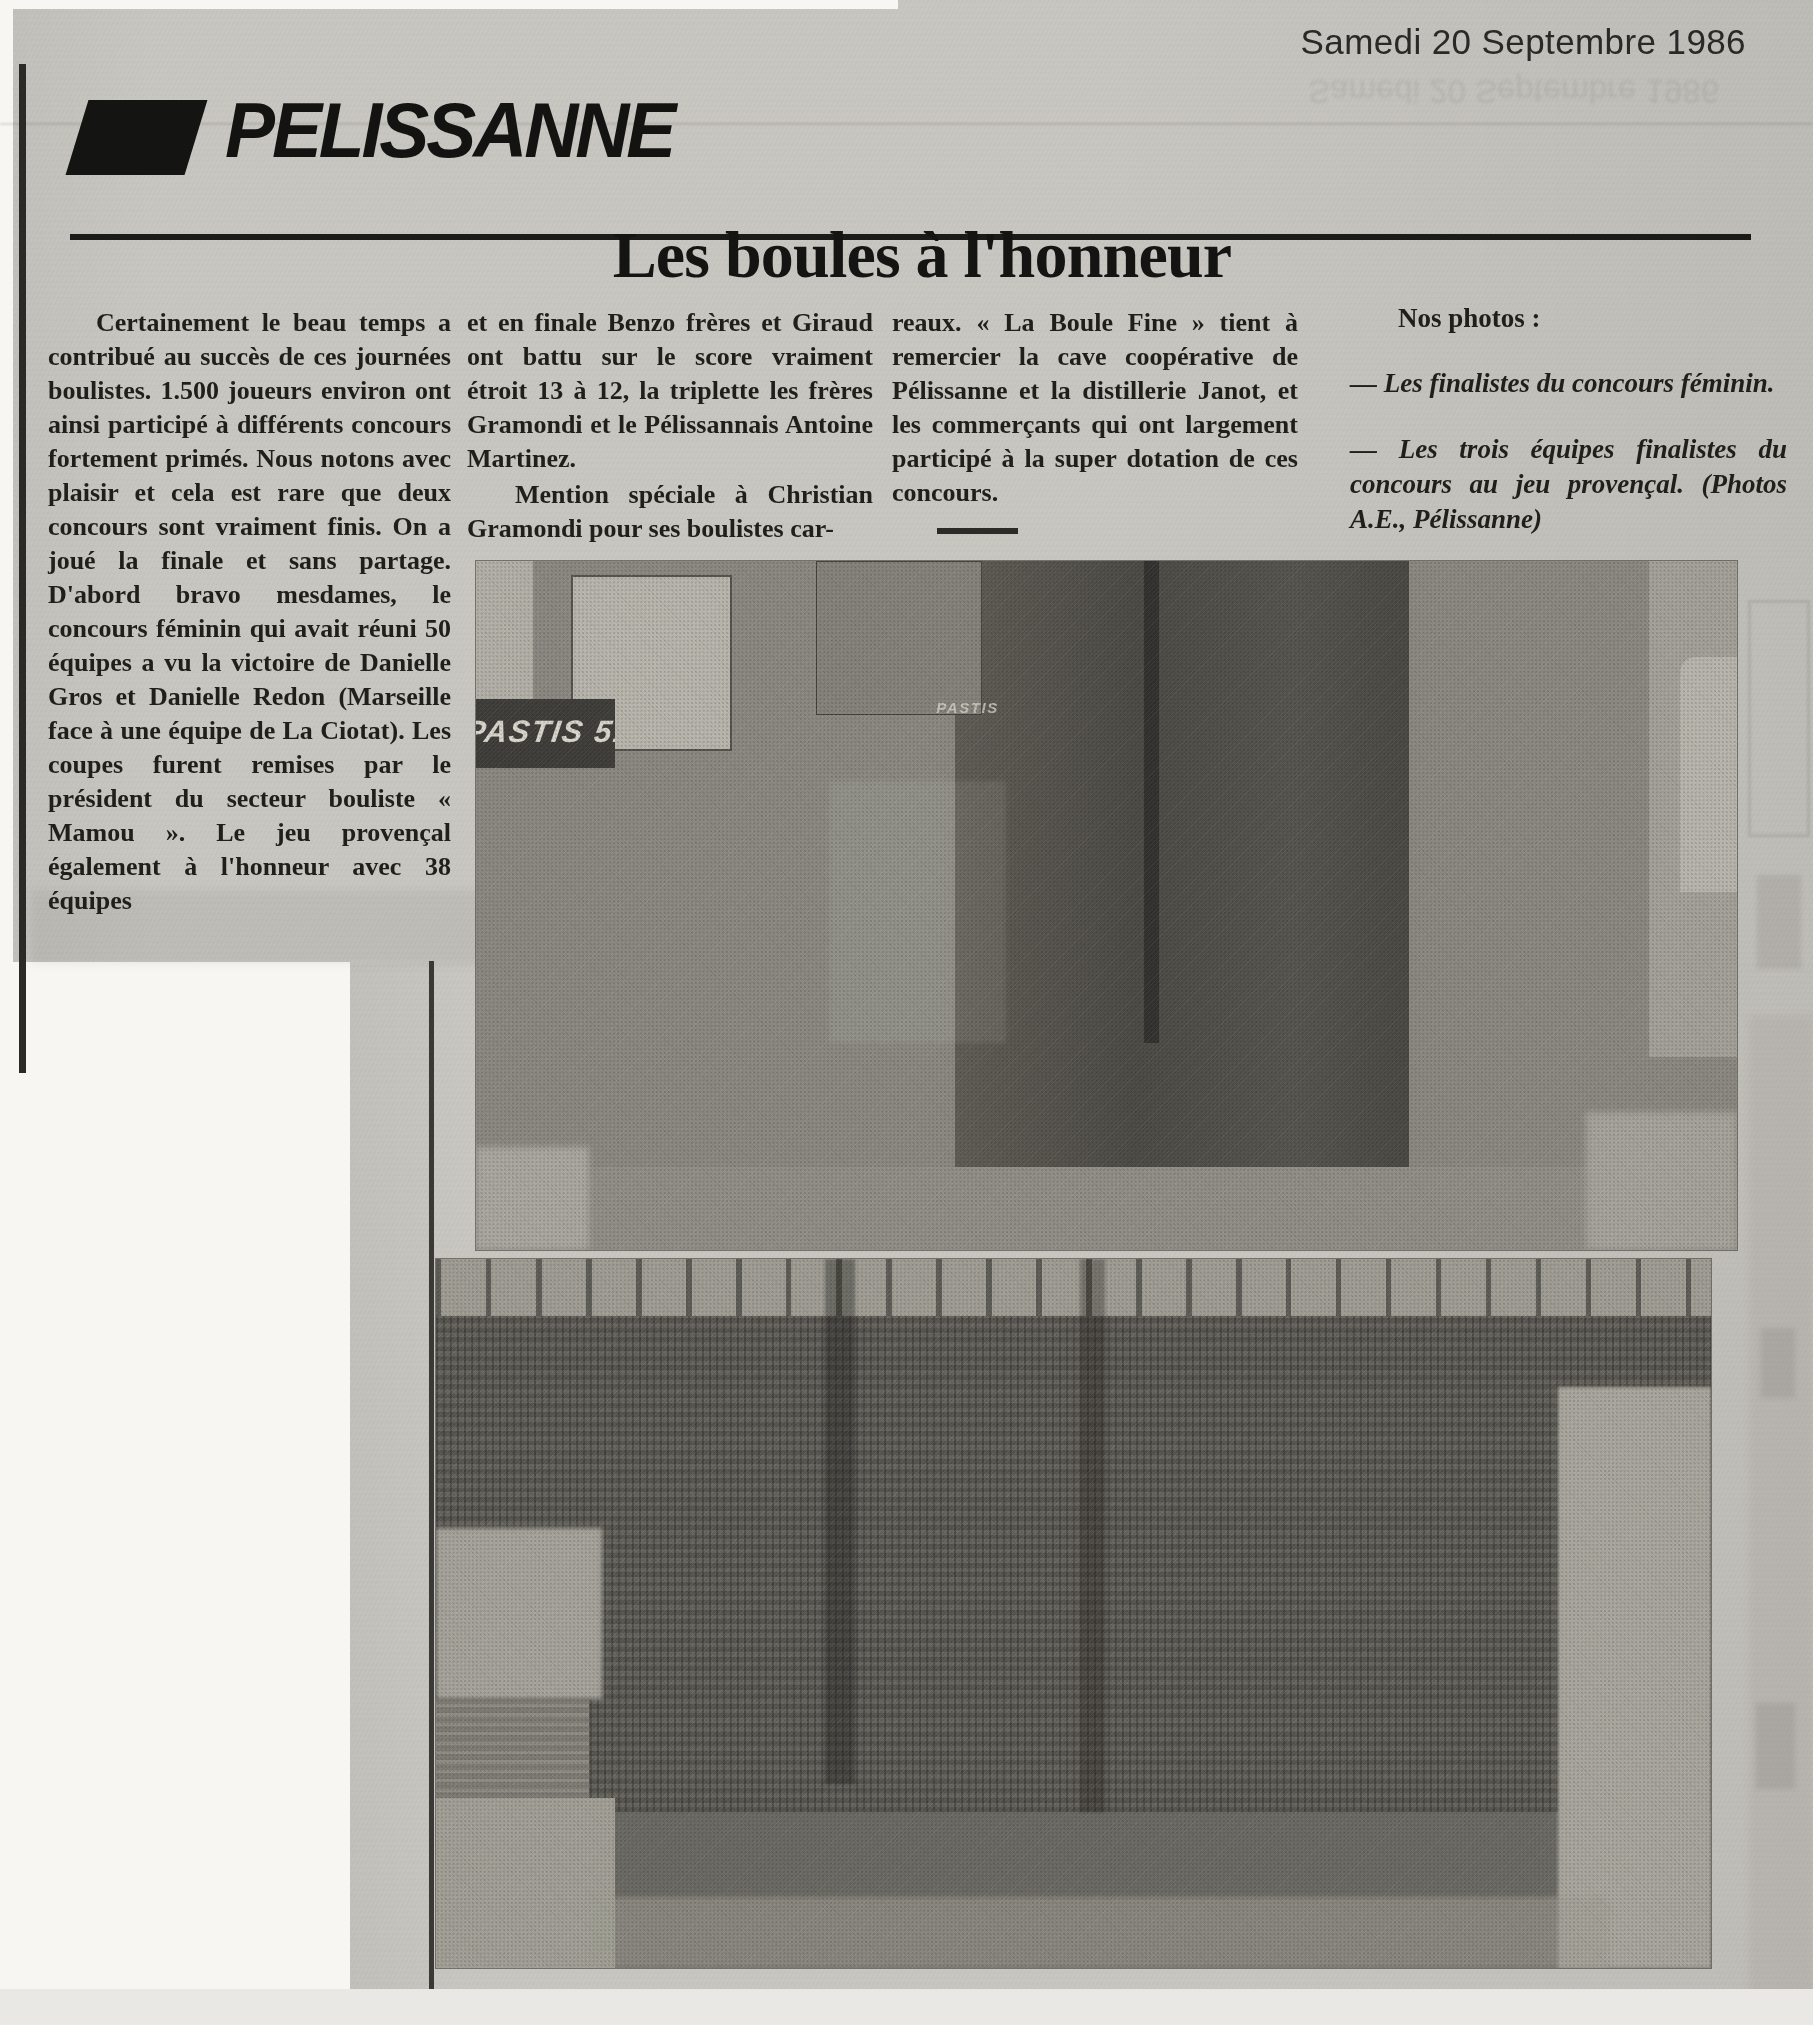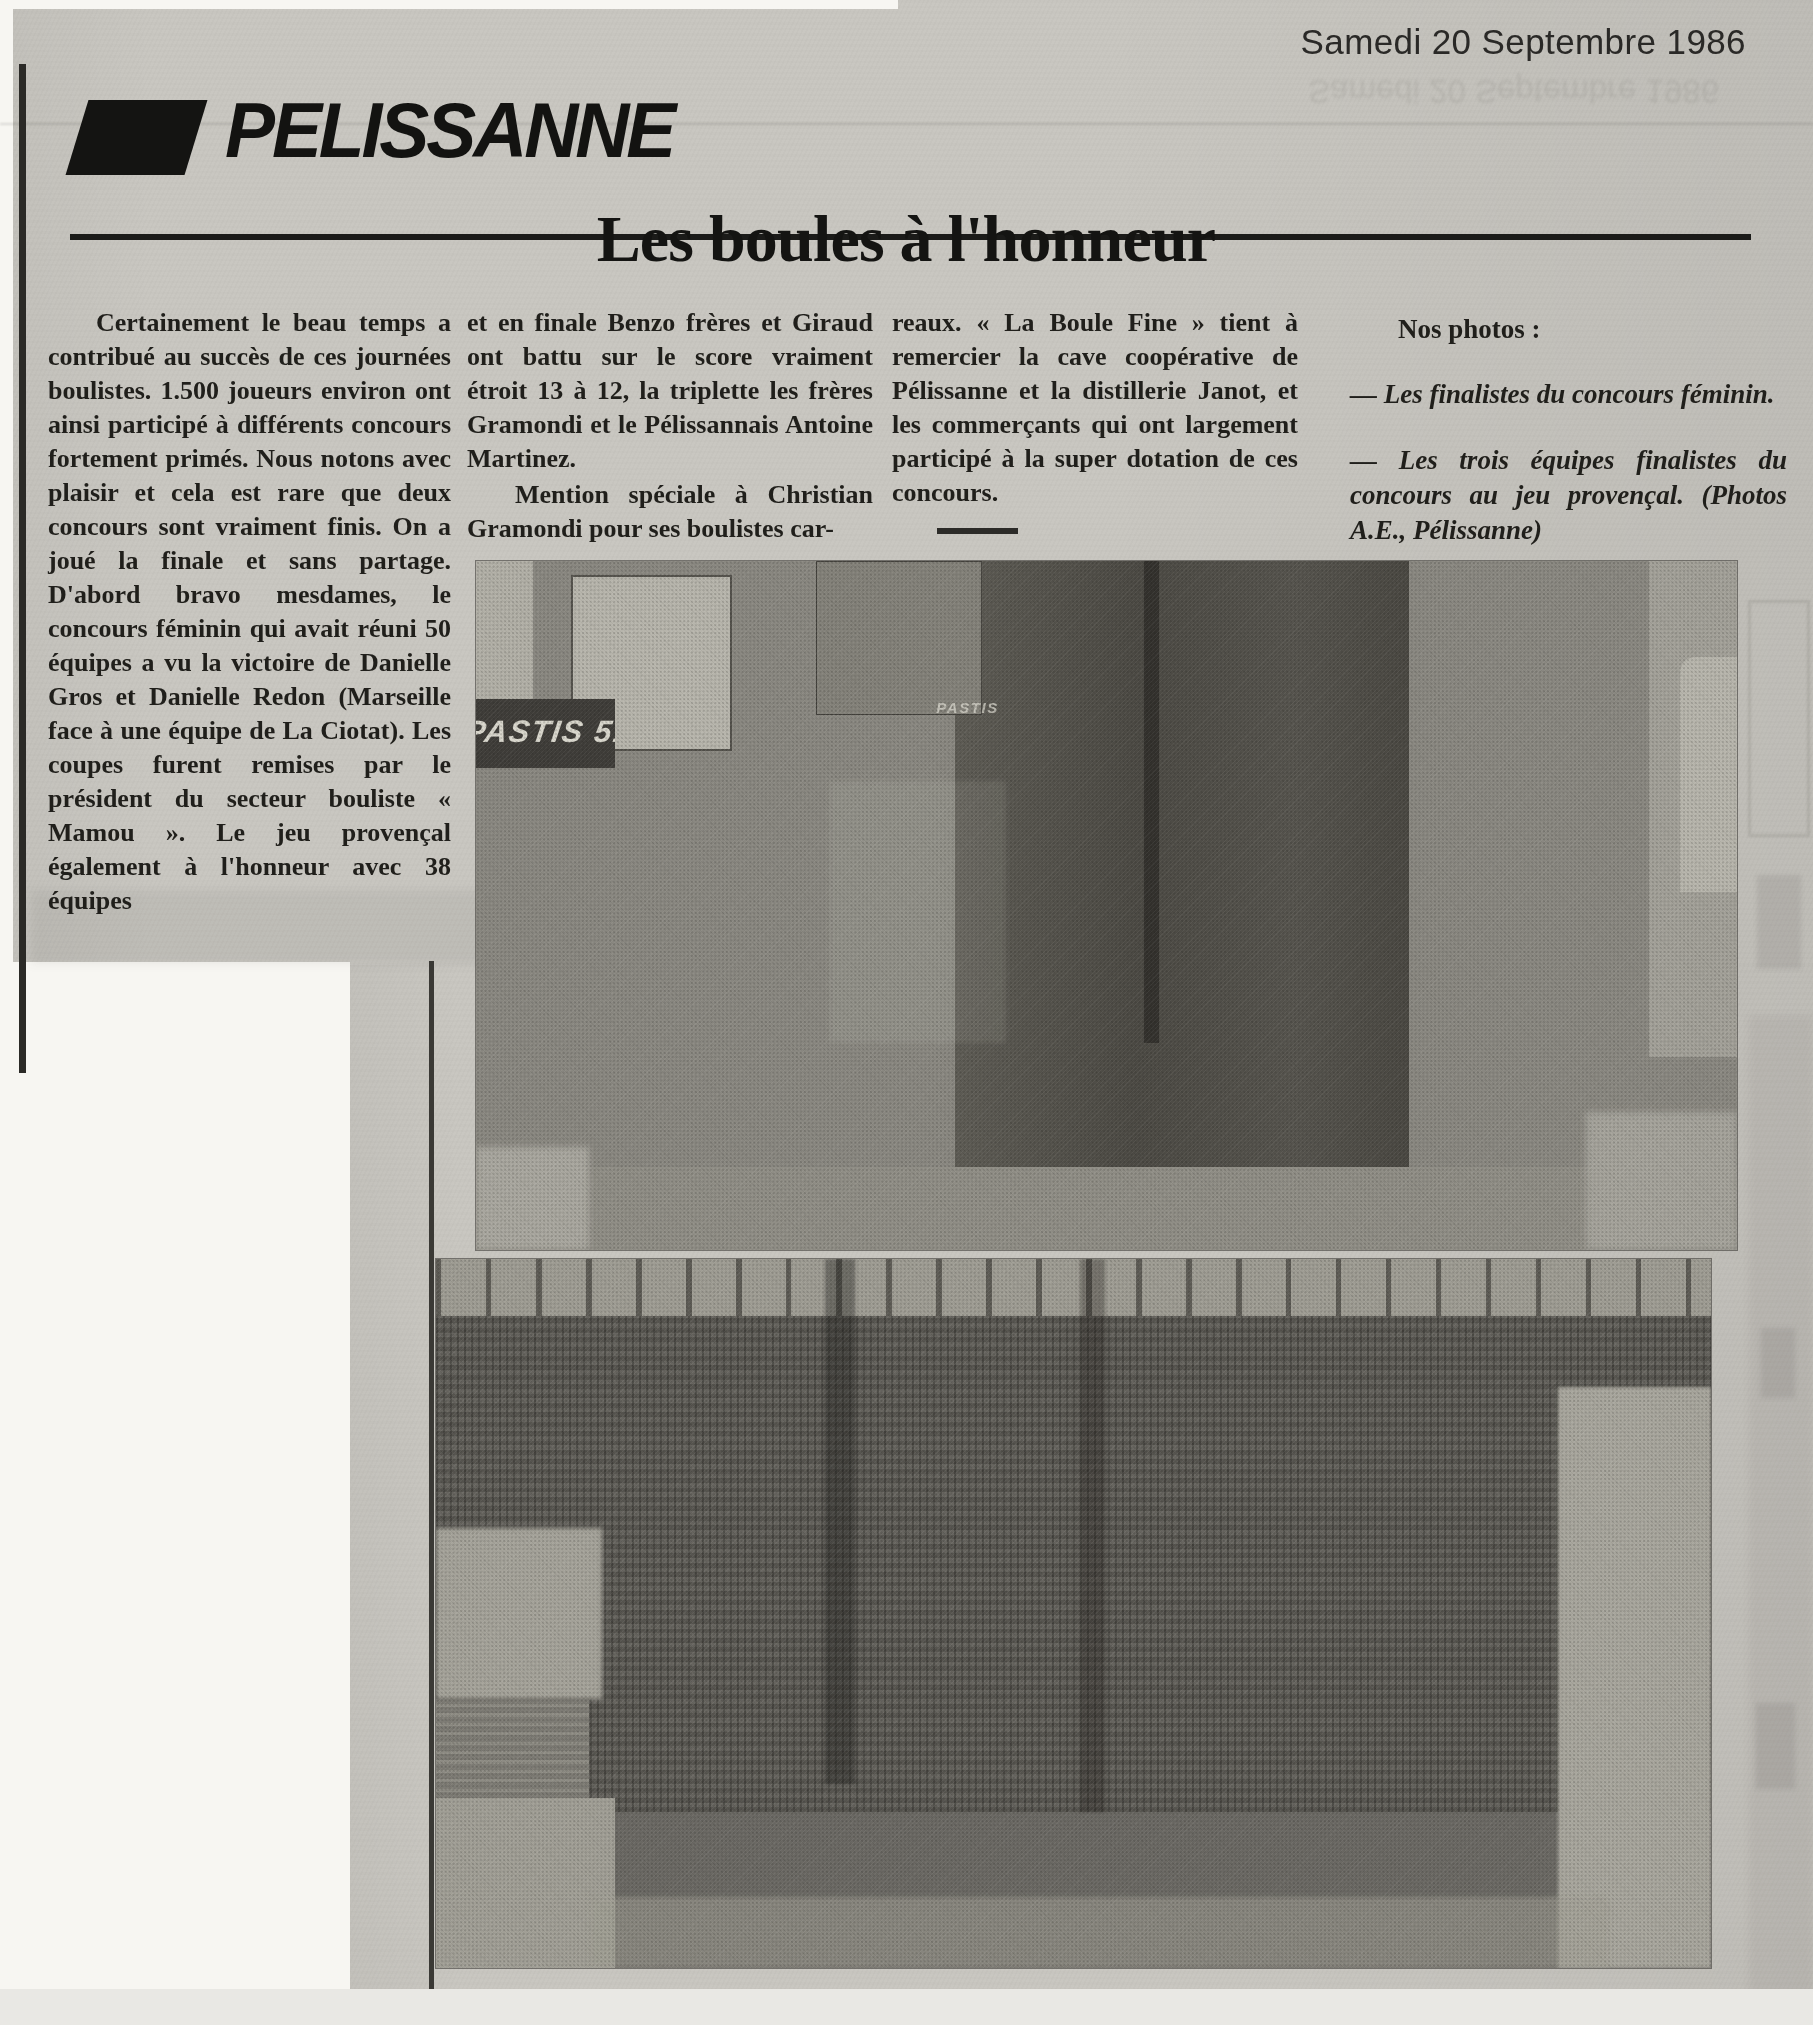--- a/index.html
+++ b/index.html
@@ -74,34 +74,34 @@
   <div class="shade" style="left:31px;top:890px;width:976px;height:74px;background:rgba(60,58,52,.07);filter:blur(4.7px);"></div>
   <div class="shade" style="left:1749px;top:1015px;width:64px;height:984px;background:rgba(60,58,52,.06);filter:blur(3.9px);"></div>
   <div class="crease"></div>
 
   <div class="date">Samedi 20 Septembre 1986</div>
   <div class="date-ghost">Samedi 20 Septembre 1986</div>
   <div class="section-marker"></div>
   <div class="section-label">PELISSANNE</div>
   <div class="section-rule"></div>
 
-  <h1 class="headline" style="margin:0;">Les boules à l'honneur</h1>
+  <h1 class="headline" style="margin:16px;">Les boules à l'honneur</h1>
 
   <div class="col" style="left:48px;top:306px;width:403px;">
     <p class="ind">Certainement le beau temps a contribué au succès de ces journées boulistes. 1.500 joueurs environ ont ainsi participé à différents concours fortement primés. Nous notons avec plaisir et cela est rare que deux concours sont vraiment finis. On a joué la finale et sans partage. D'abord bravo mesdames, le concours féminin qui avait réuni 50 équipes a vu la victoire de Danielle Gros et Danielle Redon (Marseille face à une équipe de La Ciotat). Les coupes furent remises par le président du secteur bouliste « Mamou ». Le jeu provençal également à l'honneur avec 38 équipes</p>
   </div>
   <div class="col" style="left:467px;top:306px;width:406px;">
     <p>et en finale Benzo frères et Giraud ont battu sur le score vraiment étroit 13 à 12, la triplette les frères Gramondi et le Pélissannais Antoine Martinez.</p>
     <p class="ind">Mention spéciale à Christian Gramondi pour ses boulistes car-</p>
   </div>
   <div class="col" style="left:892px;top:306px;width:406px;">
     <p>reaux. « La Boule Fine » tient à remercier la cave coopérative de Pélissanne et la distillerie Janot, et les commerçants qui ont largement participé à la super dotation de ces concours.</p>
   </div>
   <div class="divider-rule"></div>
-  <div class="col" style="left:1350px;top:312px;width:437px;">
+  <div class="col" style="left:1350px;top:301px;width:437px;">
     <p class="ind c4intro">Nos photos :</p>
     <p class="c4item">— Les finalistes du concours féminin.</p>
     <p class="c4item">— Les trois équipes finalistes du concours au jeu provençal. (Photos A.E., Pélissanne)</p>
   </div>
 
   <div class="leftbar"></div>
   <div class="ghost" style="left:1748px;top:600px;width:56px;height:231px;"></div>
   <div class="smudge" style="left:1757px;top:875px;width:44px;height:94px;"></div>
   <div class="smudge" style="left:1761px;top:1328px;width:34px;height:70px;"></div>
   <div class="smudge" style="left:1756px;top:1703px;width:39px;height:86px;"></div>

